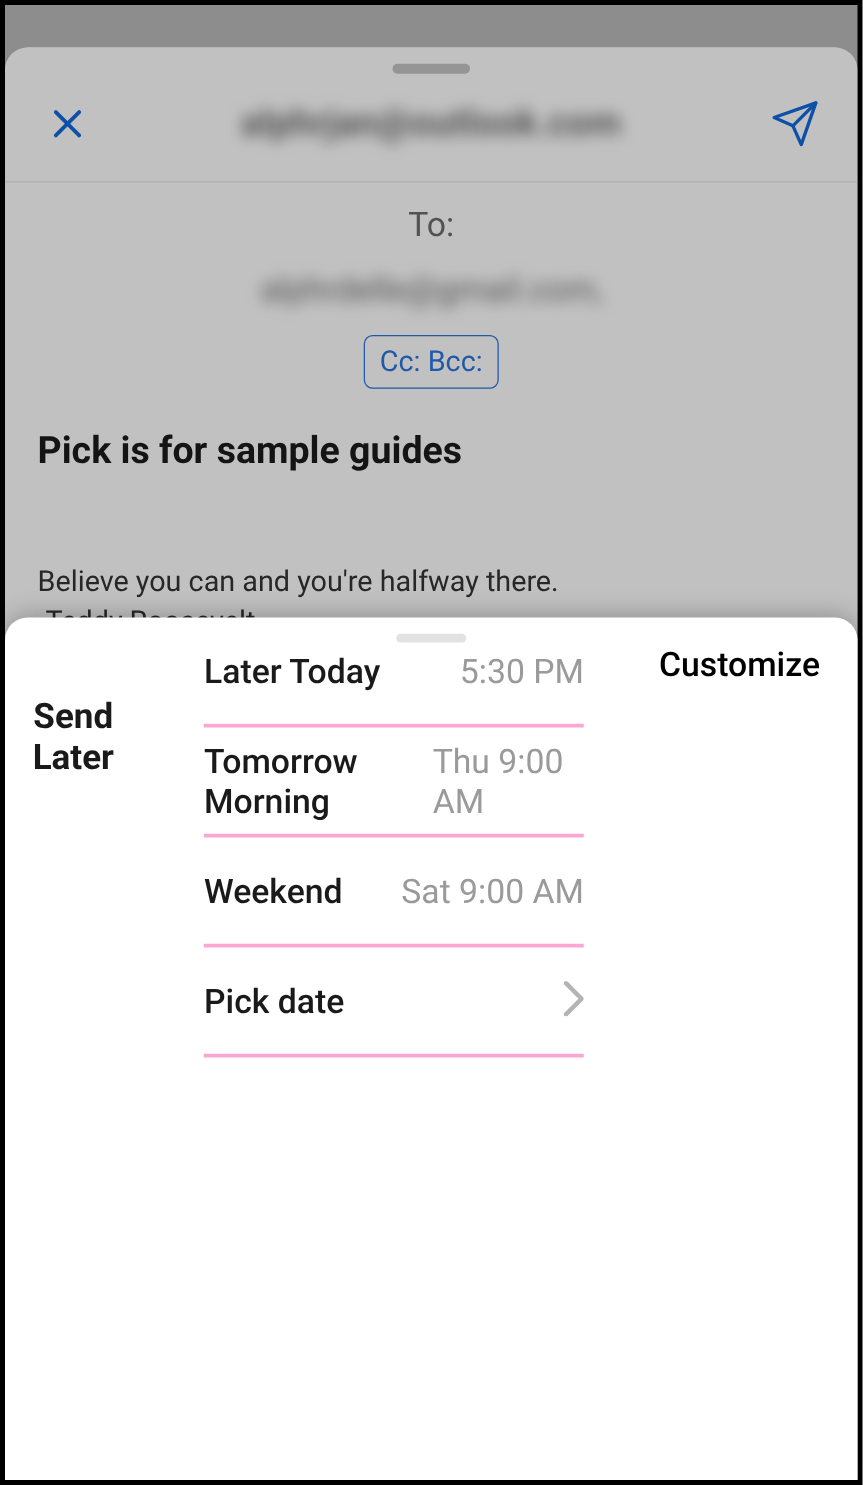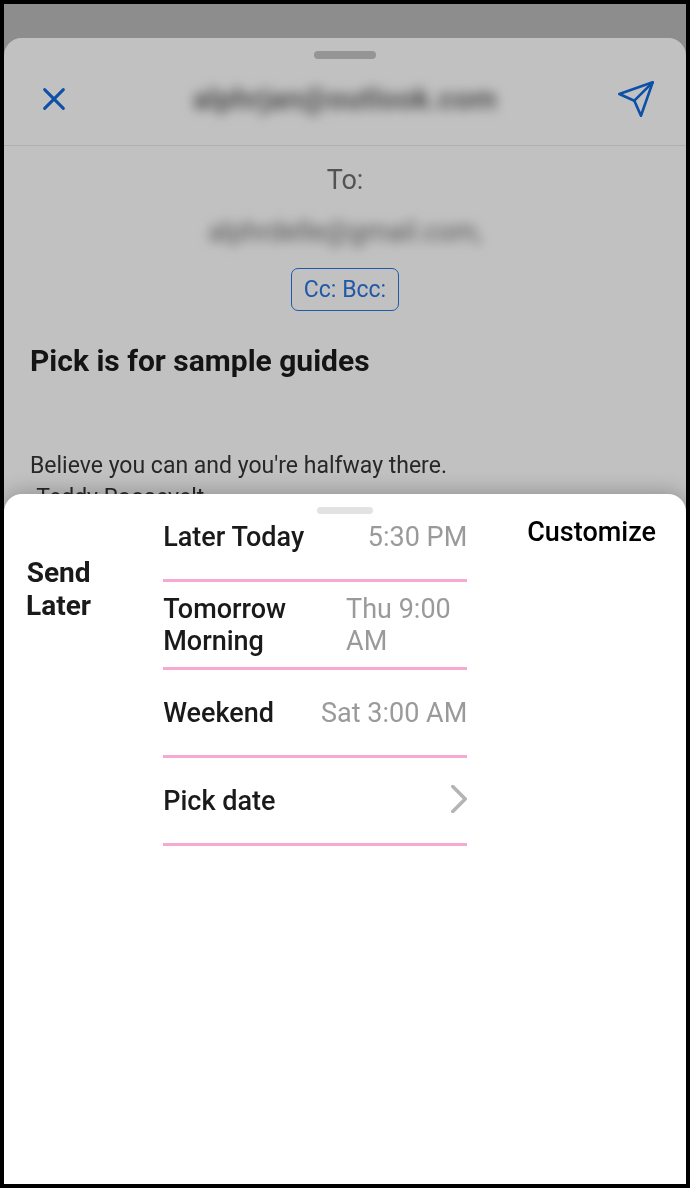--- a/index.html
+++ b/index.html
@@ -265,21 +265,21 @@
     </div>
 
 
     <div class="option-row">
       <span class="option-label">Tomorrow Morning</span>
       <span class="option-time">Thu 9:00 AM</span>
     </div>
 
     <div class="option-row">
       <span class="option-label">Weekend</span>
-      <span class="option-time">Sat 3:00 AM</span>
+      <span class="option-time">Sat 9:00 AM</span>
     </div>
 
     <div class="option-row">
       <span class="option-label">Pick date</span>
       <span class="chevron">
         <svg viewBox="0 0 10 18" fill="none" stroke="currentColor" stroke-width="2.3" stroke-linecap="round" stroke-linejoin="round">
           <polyline points="1,1 9,9 1,17"></polyline>
         </svg>
       </span>
     </div>

